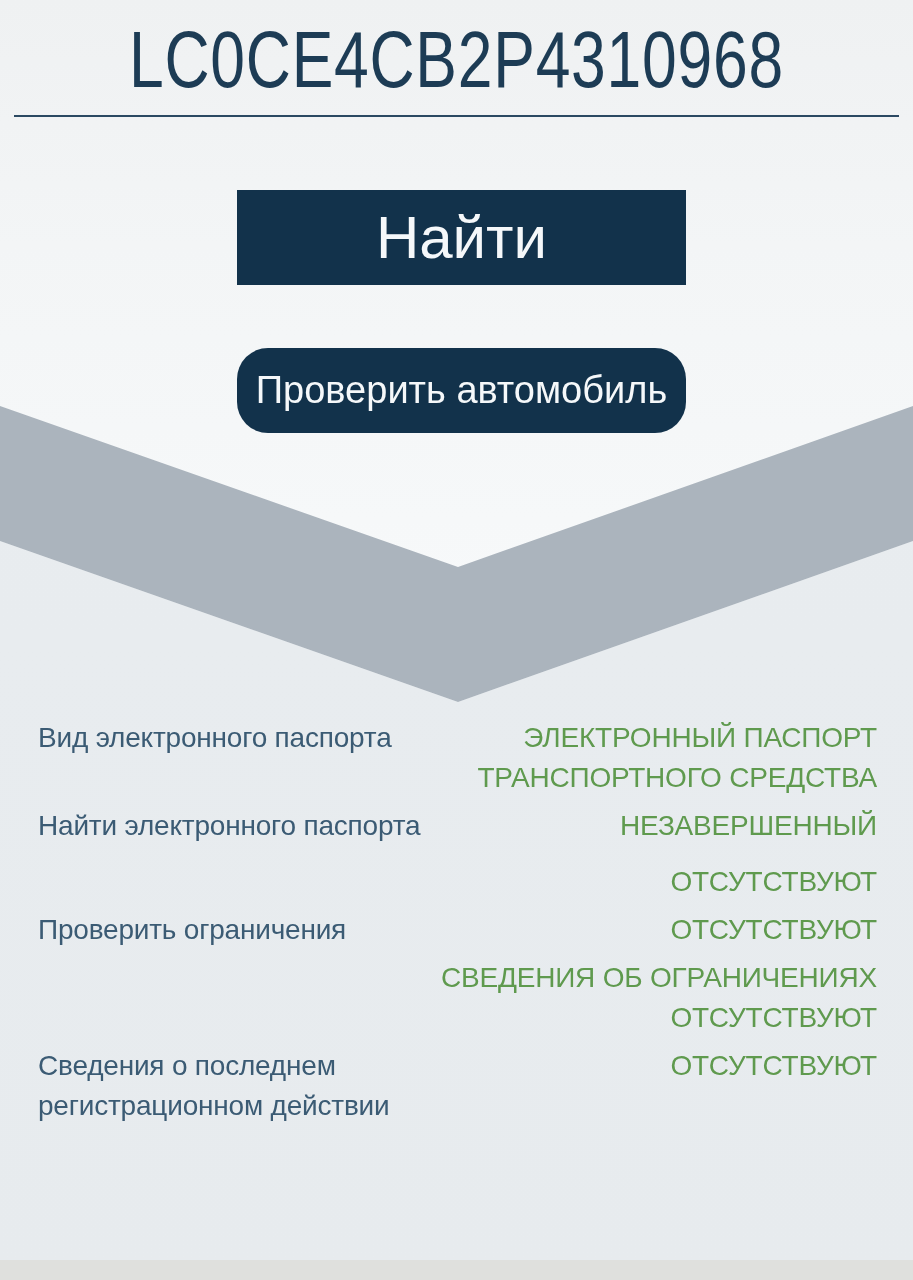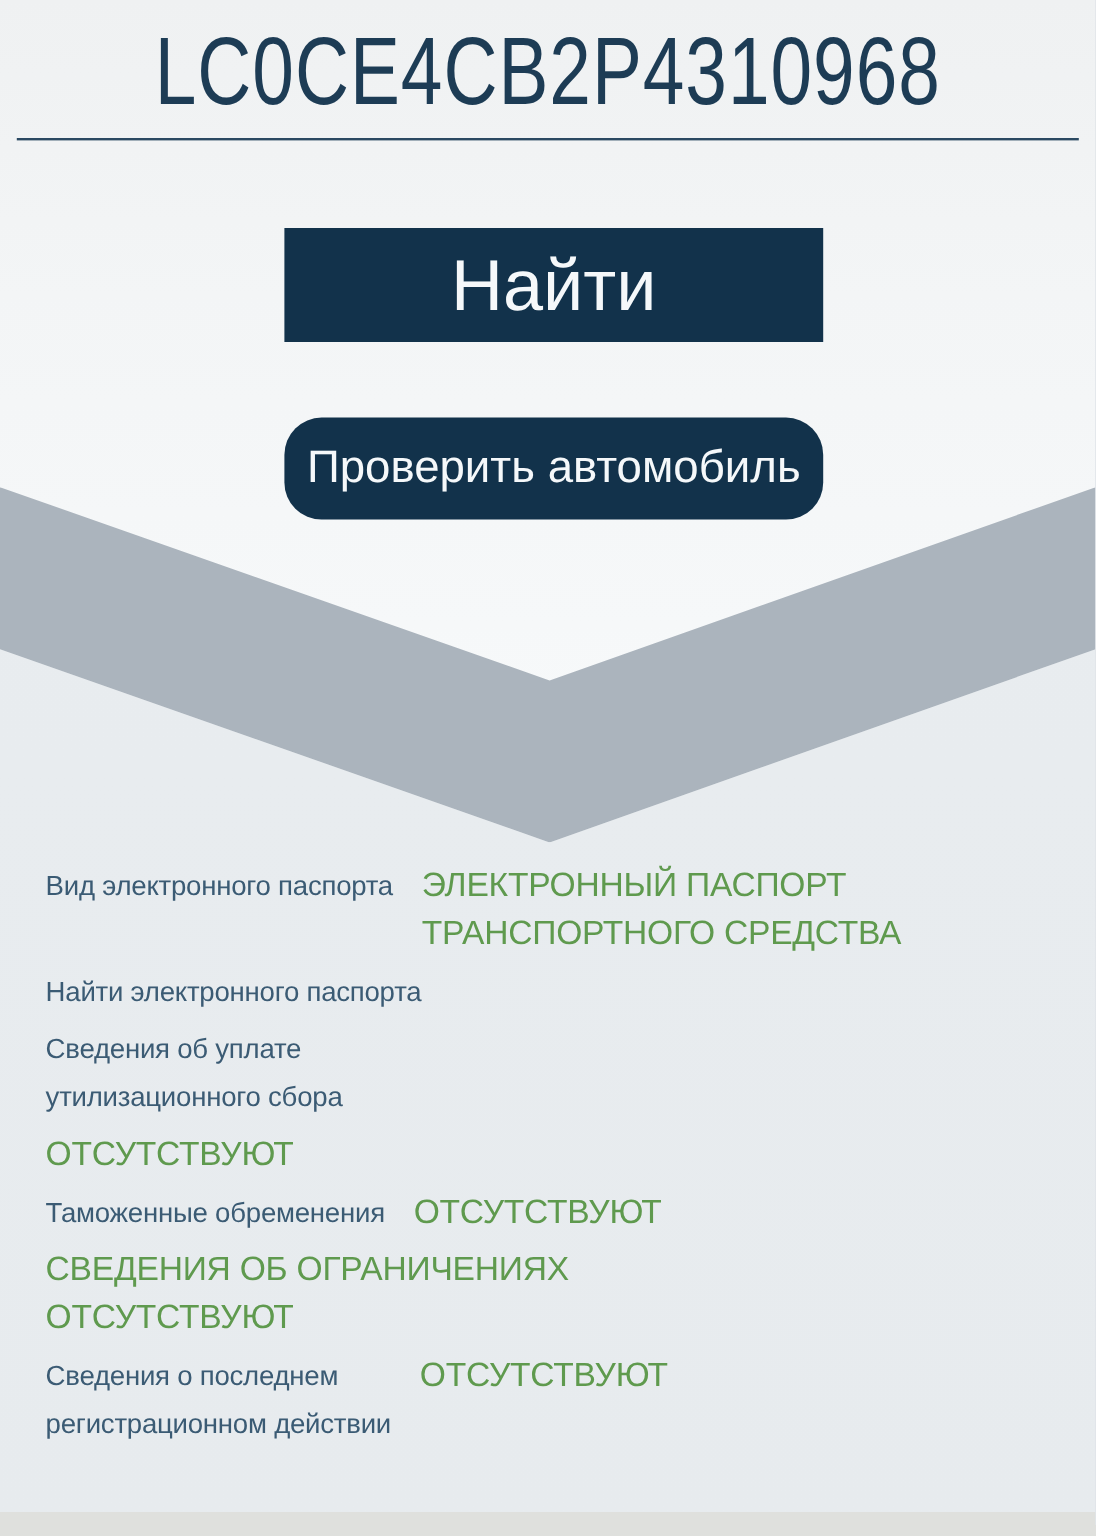--- a/index.html
+++ b/index.html
@@ -35,26 +35,26 @@
     position:absolute;left:237px;width:449px;border:none;cursor:pointer;
     background:#12324b;color:#f5f8fa;
     display:flex;align-items:center;justify-content:center;
     font-family:inherit;padding:0;
   }
   .btn-find{top:190px;height:95px;font-size:60px;}
   .btn-check{top:348px;height:85px;font-size:38px;border-radius:31px;}
   .details{position:absolute;top:718px;left:38px;width:839px;}
   .row{display:flex;justify-content:space-between;align-items:flex-start;gap:24px;margin-bottom:8px;}
   .label{
-    font-size:23px;line-height:40px;color:#3b5b74;
+    font-size:28px;line-height:40px;color:#3b5b74;
     white-space:pre-line;letter-spacing:-0.2px;flex:0 1 auto;
   }
   .value{
     font-size:28px;line-height:40px;color:#5f9a4e;
-    white-space:pre-line;letter-spacing:-0.2px;
+    text-align:right;white-space:pre-line;letter-spacing:-0.2px;
     flex:1 0 auto;
   }
   .bottom-strip{
     position:absolute;left:0;top:1260px;width:913px;height:20px;
     background:#dfe0dd;
   }
 </style>
 </head>
 <body>
 
@@ -73,33 +73,32 @@
   <div class="details">
 
     <div class="row">
       <div class="label">Вид электронного паспорта</div>
       <div class="value">ЭЛЕКТРОННЫЙ ПАСПОРТ
 ТРАНСПОРТНОГО СРЕДСТВА</div>
     </div>
 
     <div class="row">
       <div class="label">Найти электронного паспорта</div>
+      <div class="value">НЕЗАВЕРШЕННЫЙ</div>
     </div>
 
     <div class="row">
-      <div class="label">Сведения об уплате
-утилизационного сбора</div>
     </div>
 
     <div class="row">
       <div class="value">ОТСУТСТВУЮТ</div>
     </div>
 
     <div class="row">
-      <div class="label">Таможенные обременения</div>
+      <div class="label">Проверить ограничения</div>
       <div class="value">ОТСУТСТВУЮТ</div>
     </div>
 
     <div class="row">
       <div class="value">СВЕДЕНИЯ ОБ ОГРАНИЧЕНИЯХ
 ОТСУТСТВУЮТ</div>
     </div>
 
     <div class="row">
       <div class="label">Сведения о последнем

